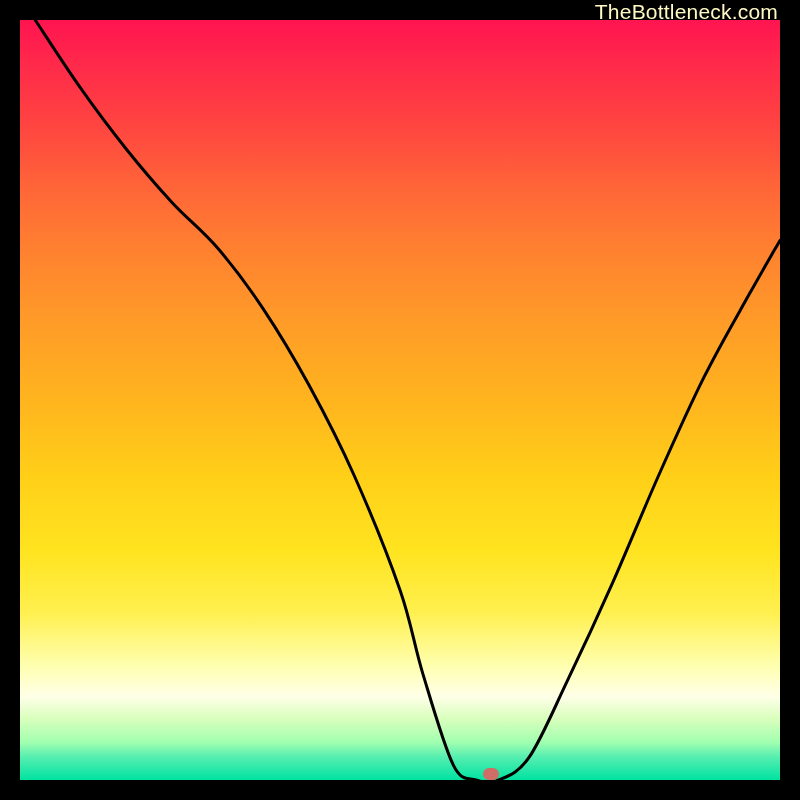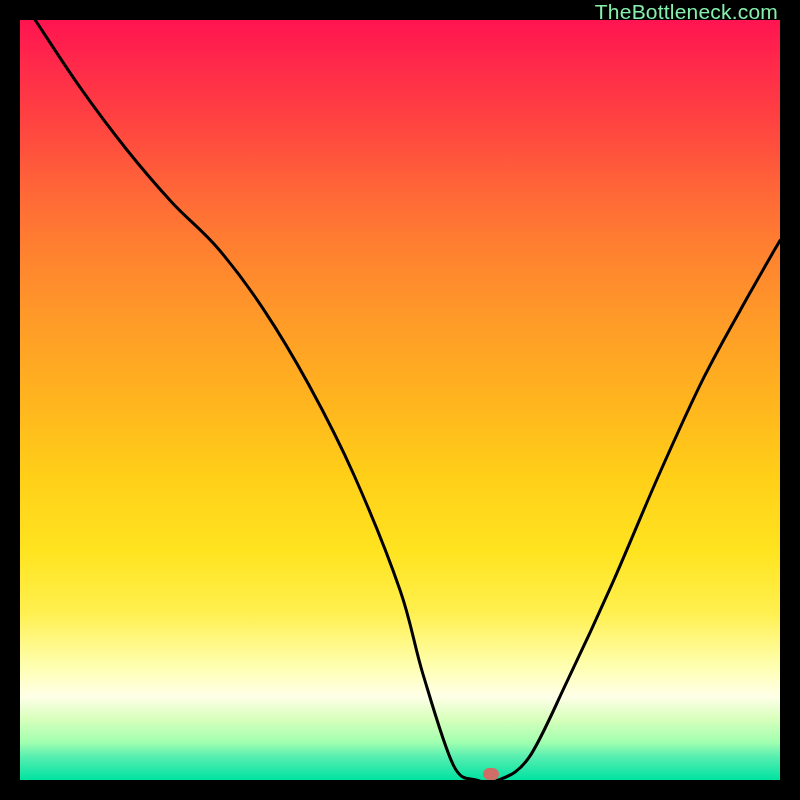--- a/index.html
+++ b/index.html
@@ -16,21 +16,21 @@
     left: 20px;
     top: 20px;
     width: 760px;
     height: 760px;
     background: #000;
   }
   .watermark {
     position: absolute;
     top: 0px;
     right: 22px;
-    color: #86efac;
+    color: #fef9c3;
     font-size: 21px;
     font-weight: 500;
     letter-spacing: 0.2px;
     z-index: 5;
     text-align: right;
   }
   .plot-area {
     position: absolute;
     left: 0;
     top: 0;

